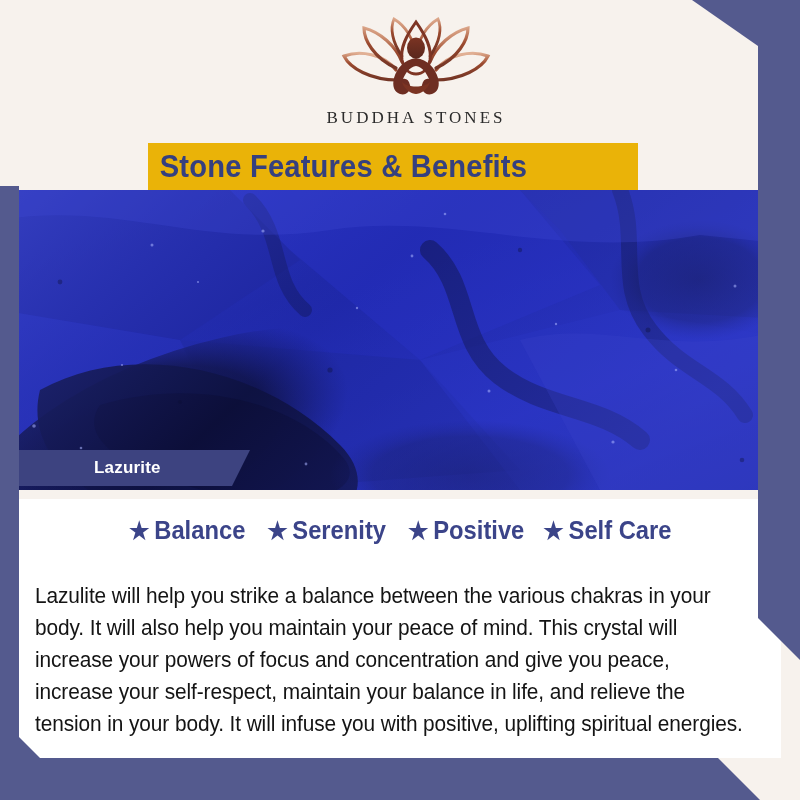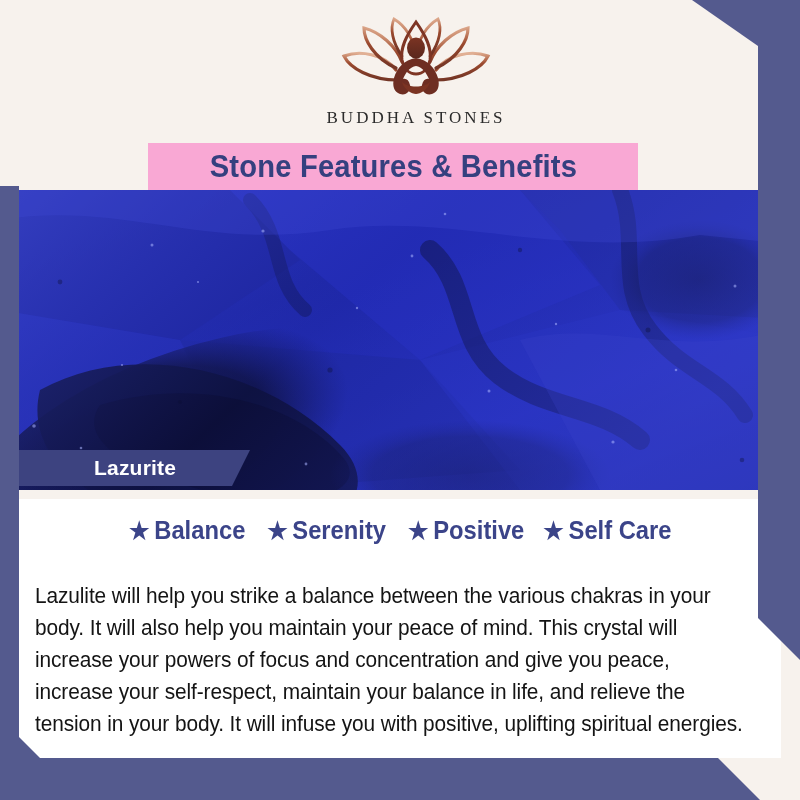--- a/index.html
+++ b/index.html
@@ -96,24 +96,24 @@
     font-weight: 400;
   }
 
   
   .title-banner {
     position: absolute;
     top: 143px;
     left: 148px;
     width: 490px;
     height: 47px;
-    background: #f9a8d4;
+    background: #eab308;
     display: flex;
     align-items: center;
-    justify-content: center;
+    justify-content: flex-start;
     z-index: 3;
   }
   .title-text {
     font-family: "Liberation Sans Narrow", "Liberation Sans", sans-serif;
     font-size: 31px;
     font-weight: bold;
     color: #35407f;
     letter-spacing: 0.2px;
     white-space: nowrap;
     transform: scaleX(0.94);
@@ -141,21 +141,21 @@
     height: 36px;
     background: #3d4380;
     clip-path: polygon(0 0, 100% 0, calc(100% - 18px) 100%, 0 100%);
     display: flex;
     align-items: center;
     z-index: 4;
   }
   .name-text {
     margin-left: 76px;
     font-family: "Liberation Sans", sans-serif;
-    font-size: 21px;
+    font-size: 17px;
     font-weight: bold;
     color: #ffffff;
     letter-spacing: 0.2px;
   }
 
   
   .content-panel {
     position: absolute;
     top: 490px;
     left: 19px;

